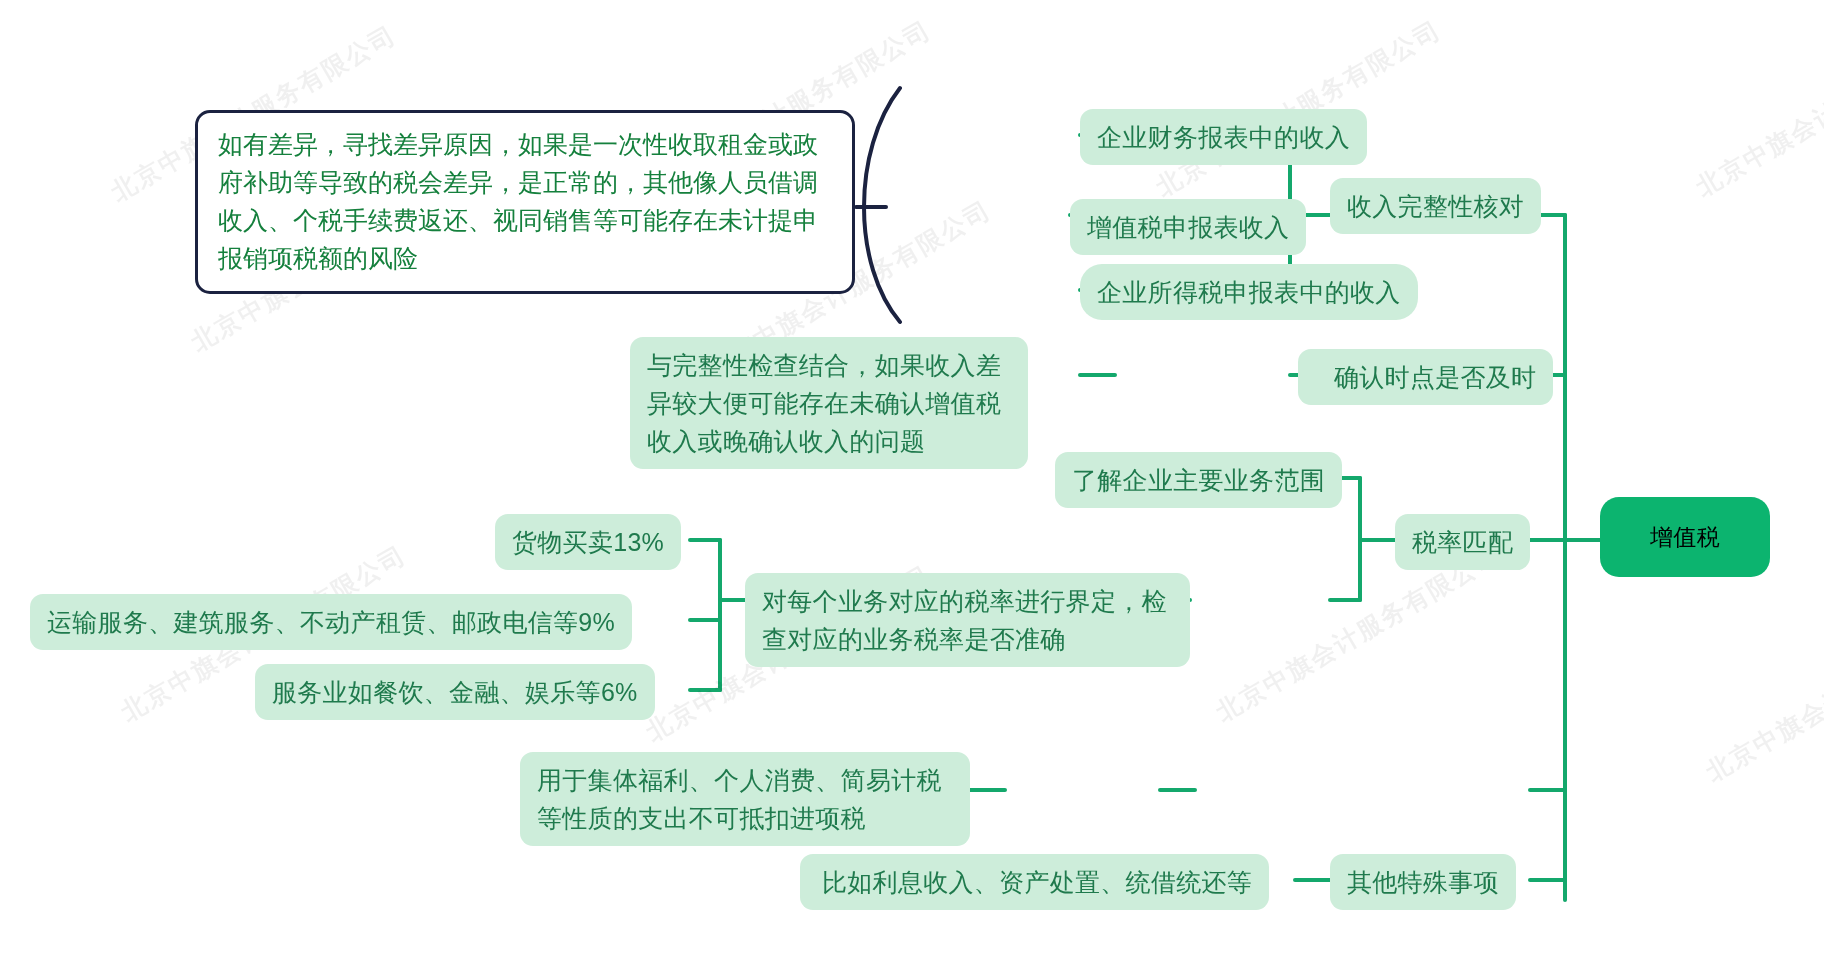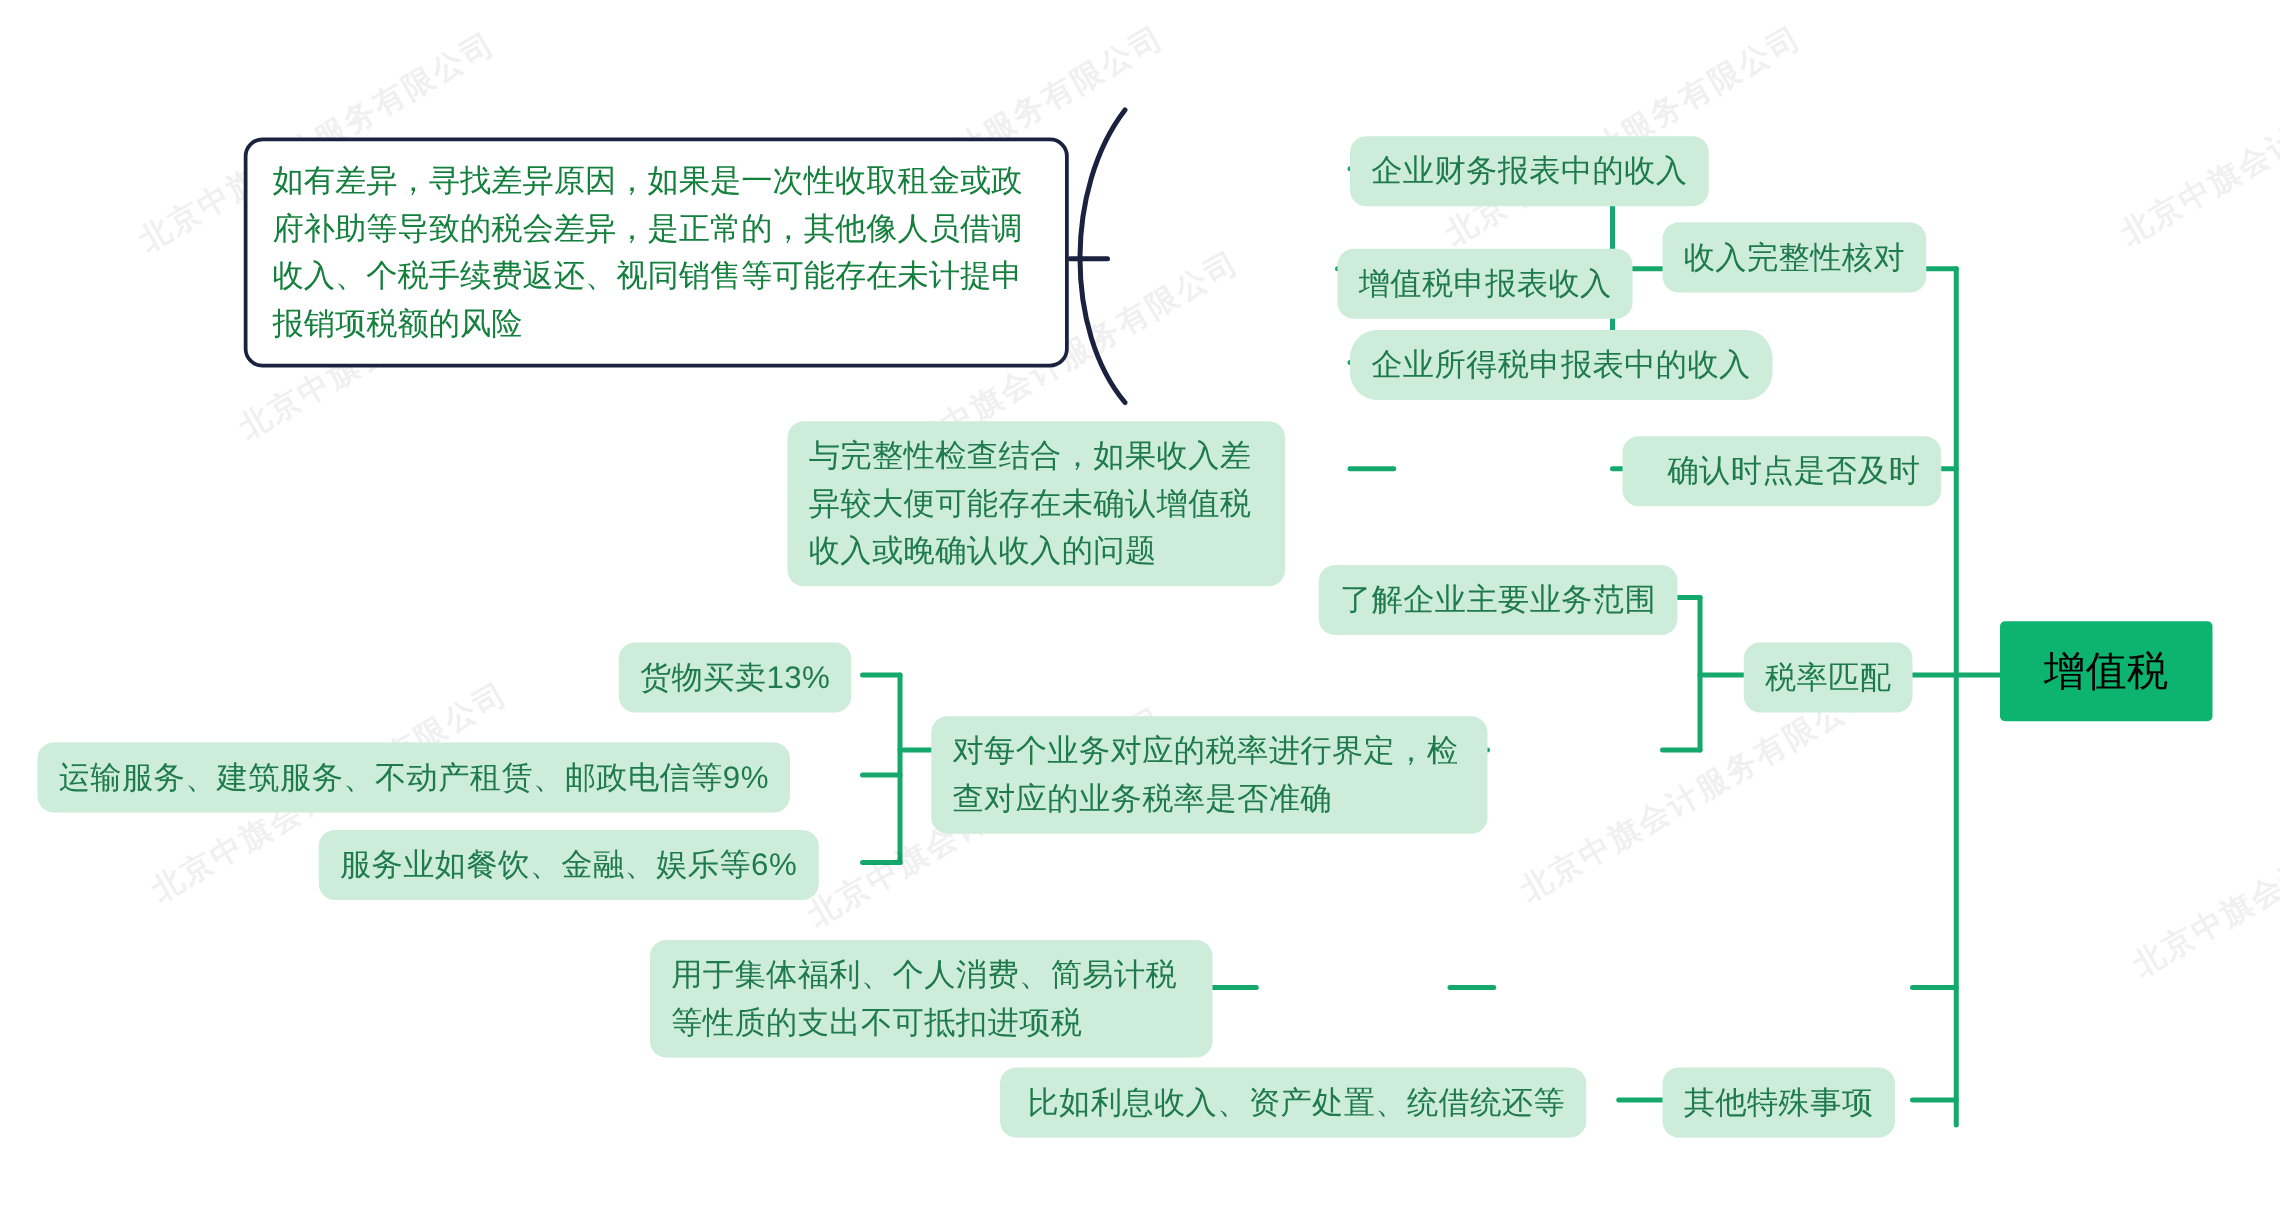--- a/index.html
+++ b/index.html
@@ -53,22 +53,22 @@
     font-size: 25px;
     line-height: 38px;
     padding: 9px 17px;
     white-space: pre-wrap;
     font-family: Liberation Sans, sans-serif;
     letter-spacing: 0.3px;
   }
   .node.root {
     background: #0cb46f;
     color: #000000;
-    border-radius: 4px;
-    font-size: 33px;
+    border-radius: 19px;
+    font-size: 23px;
     line-height: 44px;
     padding: 18px 30px;
     text-align: center;
   }
   .node.l2 {
     background: #cdedda;
   }
   .note-box {
     position: absolute;
     box-sizing: border-box;

